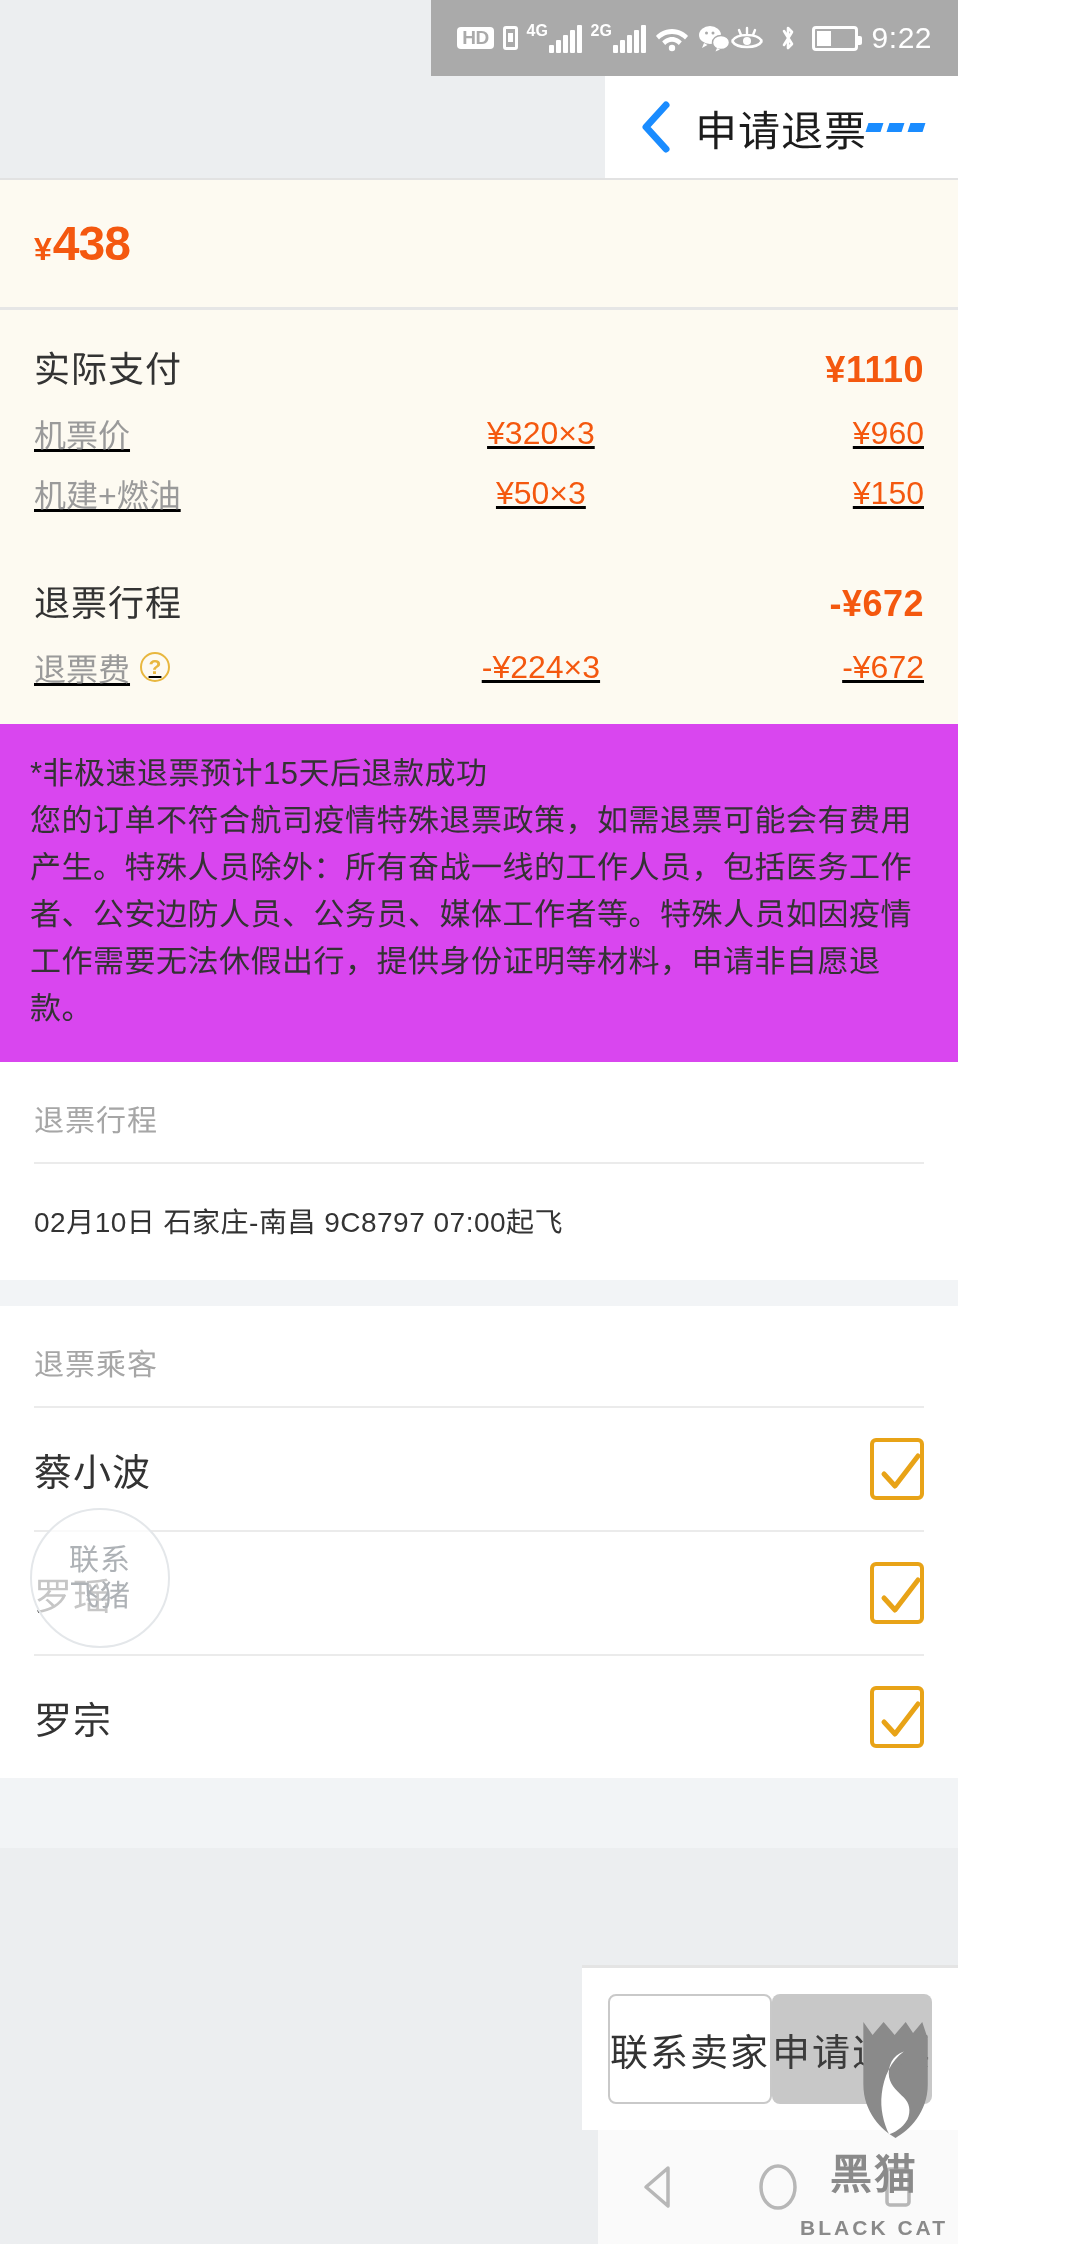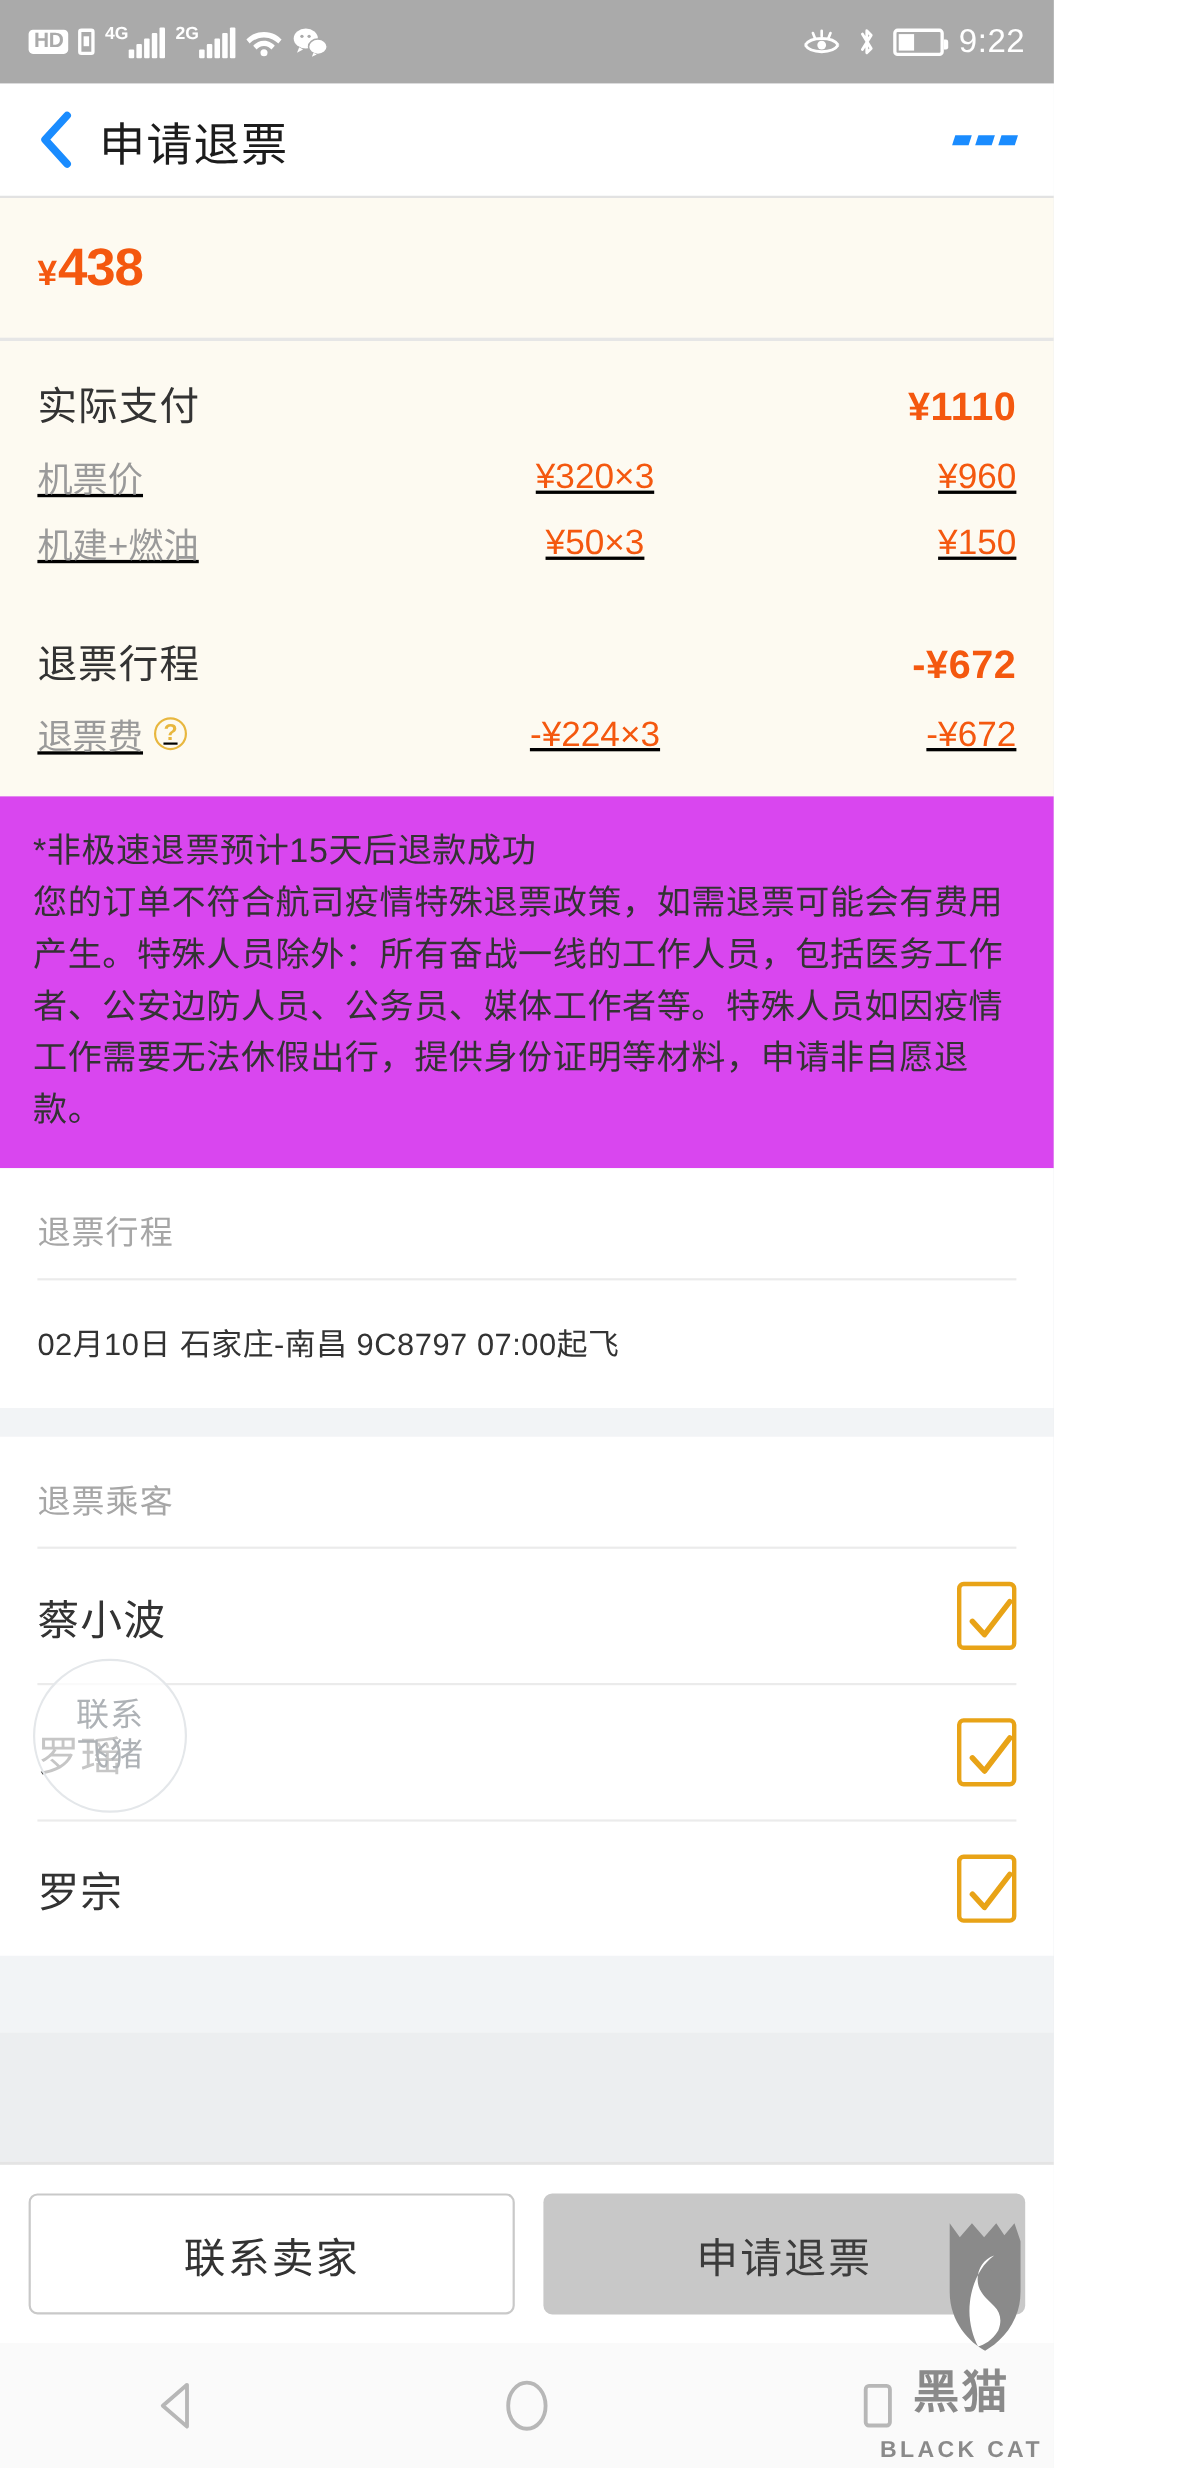--- a/index.html
+++ b/index.html
@@ -13,20 +13,21 @@
     overflow: hidden;
   }
 
   .phone {
     position: relative;
     width: 958px;
     height: 2244px;
     background: #eceef0;
     display: flex;
     flex-direction: column;
+    align-items: flex-end;
   }
 
   
   .status-bar {
     height: 76px;
     background: #aaaaaa;
     display: flex;
     align-items: center;
     padding: 0 26px;
     flex: 0 0 auto;
@@ -311,21 +312,20 @@
     z-index: 40;
   }
 
   
   .footer {
     flex: 0 0 auto;
     background: #ffffff;
     border-top: 3px solid #e4e4e4;
     padding: 26px 26px 26px 26px;
     display: flex;
-    gap: 26px;
     position: relative;
   }
   .btn {
     flex: 1 1 0;
     height: 110px;
     border-radius: 8px;
     display: flex;
     align-items: center;
     justify-content: center;
     font-size: 38px;

